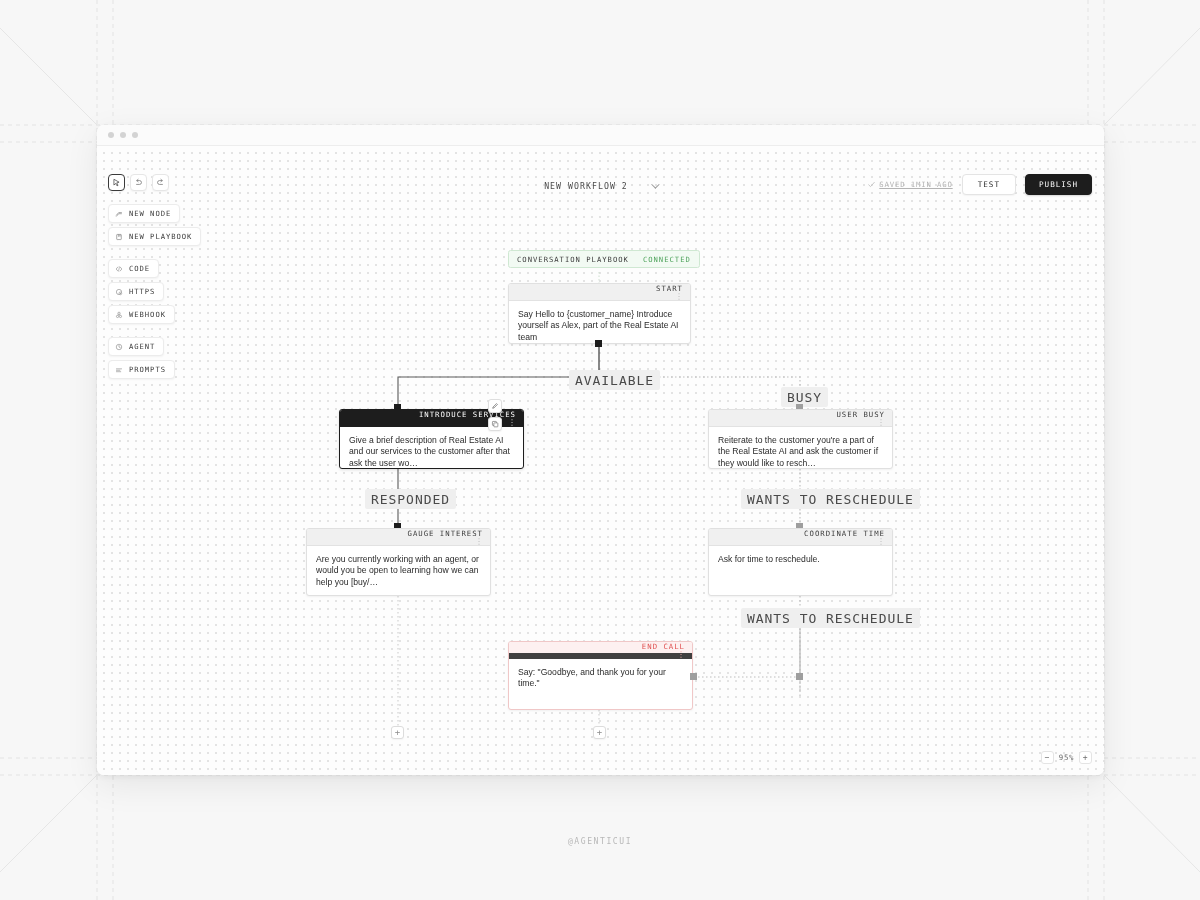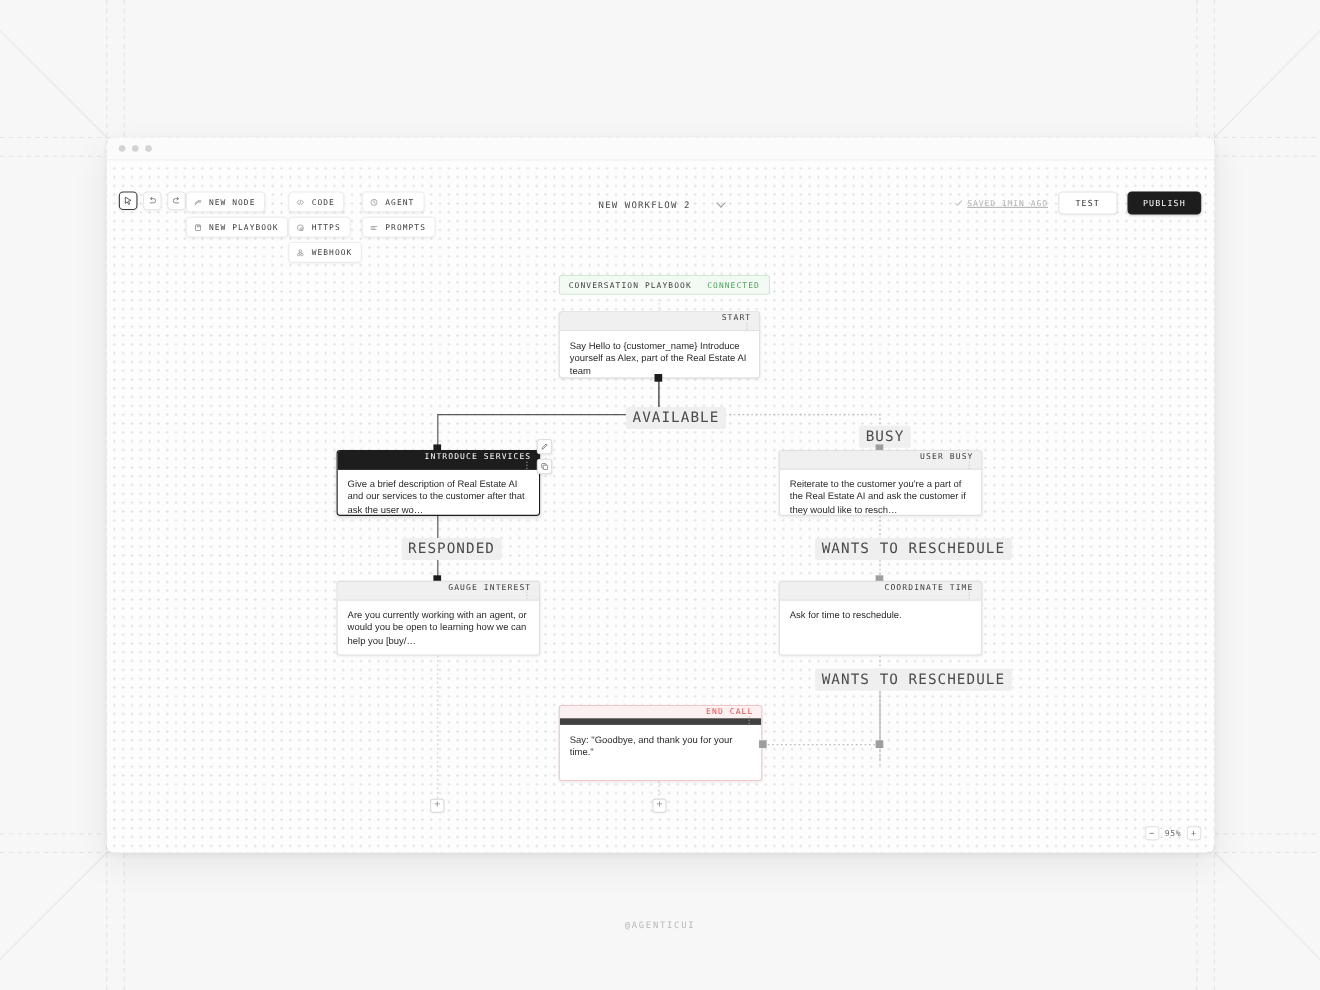--- a/index.html
+++ b/index.html
@@ -134,21 +134,21 @@
     box-shadow: 0 1px 2px rgba(0,0,0,.16);
     cursor: pointer;
   }
 
   
   .rail {
     position: absolute;
     left: 11px;
     top: 28px;
     display: flex;
-    flex-direction: row;
+    flex-direction: column;
     align-items: flex-start;
     gap: 0;
   }
   .tool-row { display: flex; gap: 5px; margin-bottom: 13px; }
   .tool-sq {
     width: 17px; height: 17px;
     border-radius: 4px;
     background: #fff;
     border: 1px solid #e6e6e6;
     display: flex; align-items: center; justify-content: center;
@@ -211,21 +211,21 @@
   .kebab {
     font-family: "DejaVu Sans Mono", monospace;
     font-size: 8px;
     color: #b9b9b9;
     letter-spacing: 0;
     line-height: 1;
     cursor: pointer;
   }
 
   
-  .node.selected { border: 1px solid #1d1d1d; box-shadow: 0 1px 3px rgba(0,0,0,.12); }
+  .node.selected { border: 1px solid #1d1d1d; box-shadow: 0 1px 3px rgba(0,0,0,.12); margin-left: 33px; }
   .node.selected .node-head { background: #1d1d1d; border-bottom: 1px solid #1d1d1d; color: #ffffff; }
   .node.selected .kebab { color: #d0d0d0; }
 
   
   .node.danger { border: 1px solid #f0c7c7; }
   .node.danger .node-head { background: #fdf0f0; border-bottom: 6px solid #404040; color: #e05252; }
   .node.danger .kebab { color: #e9a4a4; }
 
   
   .handle {

